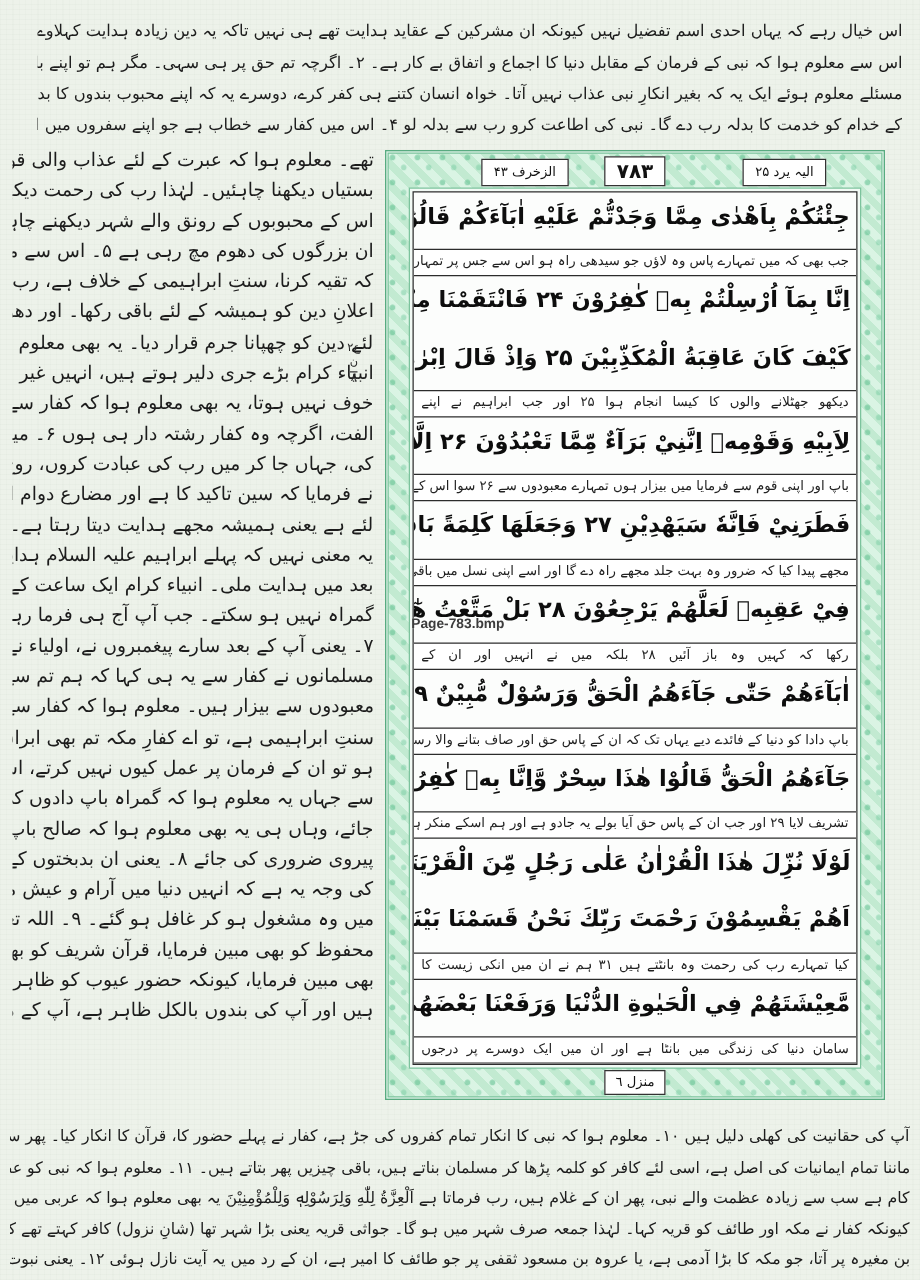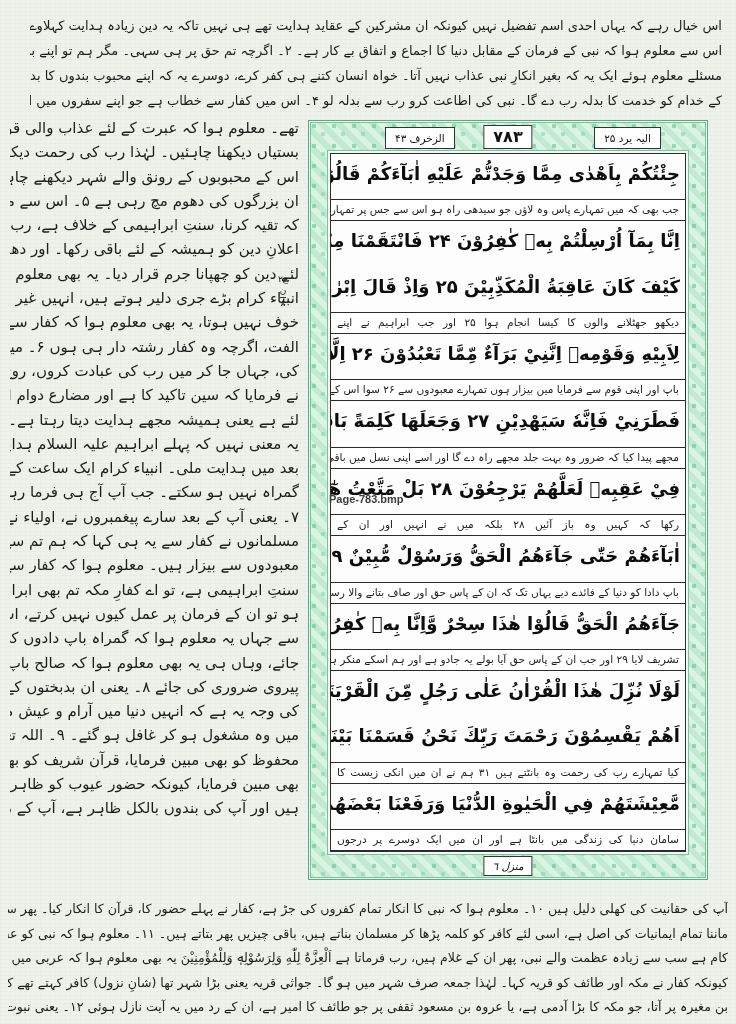--- a/index.html
+++ b/index.html
@@ -92,21 +92,21 @@
     padding:0 9px;font-size:10.5px;direction:rtl;white-space:nowrap;
     z-index:3;color:#111;
   }
   .hdr-surah{left:76px;}
   .hdr-page{left:50%;transform:translateX(-50%);font-size:16px;font-weight:bold;height:22px;line-height:22px;top:4px;}
   .hdr-para{right:46px;margin-left:38px;}
   .footer-box{
     position:absolute;bottom:3px;left:50%;transform:translateX(-50%);
     background:#fff;border:1px solid #333;
     height:18px;line-height:18px;padding:0 8px;
-    font-size:10.5px;direction:rtl;white-space:nowrap;z-index:3;color:#111;font-style:italic;
+    font-size:10.5px;direction:rtl;white-space:nowrap;z-index:3;color:#111;
   }
   .filename-label{
     position:absolute;left:329px;top:493px;z-index:6;
     font-family:"Liberation Sans", sans-serif;
     font-weight:bold;font-size:11px;color:#3c3c3c;
     text-shadow:0 0 1px rgba(255,255,255,.8);
   }
 </style>
 </head>
 <body>

